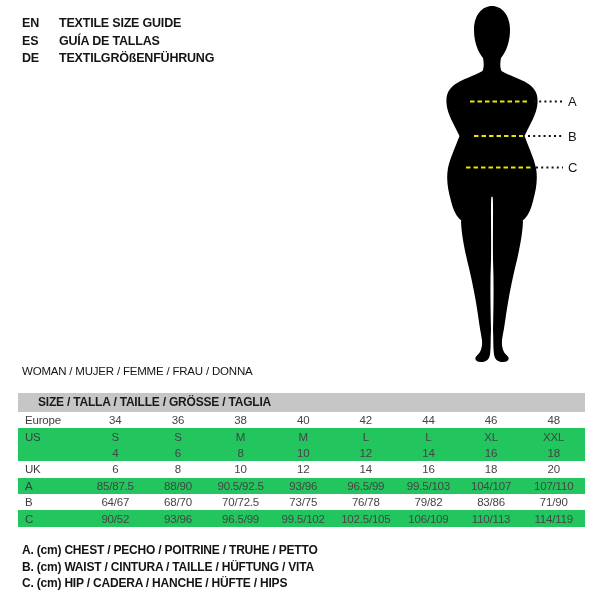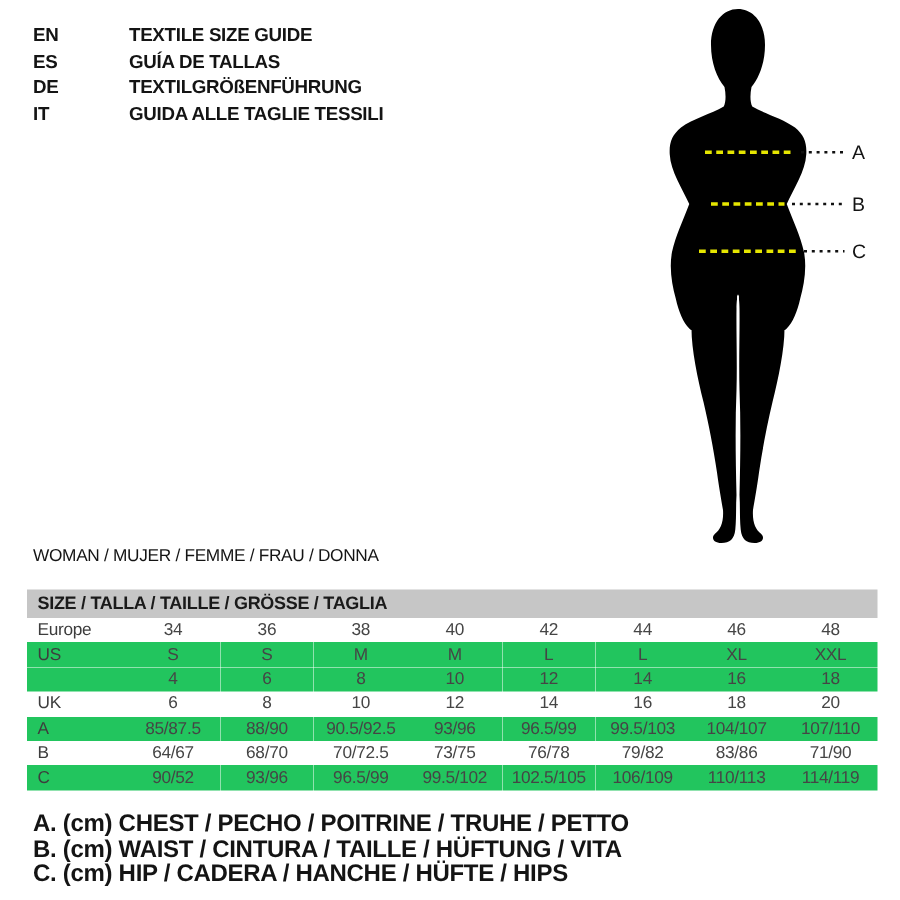--- a/index.html
+++ b/index.html
@@ -7,69 +7,65 @@
   body {
     position:relative;
     background:#ffffff;
     font-family:"Liberation Sans","DejaVu Sans",sans-serif;
     color:#111;
     overflow:hidden;
   }
 
   
   .langs { position:absolute; left:22px; top:15px; }
-  .lang-row { display:flex; font-weight:bold; font-size:12.5px; line-height:17.5px; letter-spacing:-0.2px; color:#141414;gap:27px; }
+  .lang-row { display:flex; font-weight:bold; font-size:12.5px; line-height:17.5px; letter-spacing:-0.2px; color:#141414; }
   .lang-code { width:37px; flex:0 0 37px; }
 
   
   .figure-wrap { position:absolute; left:420px; top:0; width:180px; height:370px; }
   .figure-wrap svg { display:block; }
   .marker-label { font-size:13px; fill:#141414; font-family:"Liberation Sans","DejaVu Sans",sans-serif; }
 
   
   .table-title { position:absolute; left:22px; top:365px; font-size:11.5px; font-weight:normal; letter-spacing:-0.2px; color:#141414; }
   .size-table-wrap { position:absolute; left:18px; top:393px; width:567px; }
   .size-header {
     background:#c6c6c6; height:19px; line-height:19px;
-    font-size:12px; font-weight:bold; padding-left:7px;
+    font-size:12px; font-weight:bold; padding-left:20px;
     letter-spacing:-0.2px; color:#1a1a1a;
   }
   table.size-table { width:100%; border-collapse:collapse; table-layout:fixed; }
   table.size-table td {
     height:16.4px; font-size:11.5px; text-align:center;
     color:#454545; padding:0; letter-spacing:-0.2px;
     white-space:nowrap; overflow:hidden;
   }
   table.size-table td.rowlabel { text-align:left; padding-left:7px; color:#3d3d3d;margin-top:48px; }
   table.size-table col.labelcol { width:66px; }
   tr.shaded { background:#22c55e; }
 
   
   .legend { position:absolute; left:22px; top:542px; }
-  .legend-line { font-size:16px; font-weight:bold; line-height:16.5px; letter-spacing:-0.2px; color:#141414; }
+  .legend-line { font-size:12px; font-weight:bold; line-height:16.5px; letter-spacing:-0.2px; color:#141414; }
 </style>
 </head>
 <body>
 
 <div class="langs">
   <div class="lang-row">
     <span class="lang-code">EN</span>
     <span>TEXTILE SIZE GUIDE</span>
   </div>
   <div class="lang-row">
     <span class="lang-code">ES</span>
     <span>GUÍA DE TALLAS</span>
   </div>
   <div class="lang-row">
     <span class="lang-code">DE</span>
     <span>TEXTILGRÖßENFÜHRUNG</span>
-  </div>
-  <div class="lang-row">
-    <span class="lang-code">IT</span>
-    <span>GUIDA ALLE TAGLIE TESSILI</span>
   </div>
 </div>
 
 <div class="figure-wrap">
   <svg width="180" height="370" viewBox="0 0 180 370">
     <defs>
       <path id="halfbody" d="
         M 72 6
         C 82 6 90 15 90 30
         C 90 42 86 52 81 58

